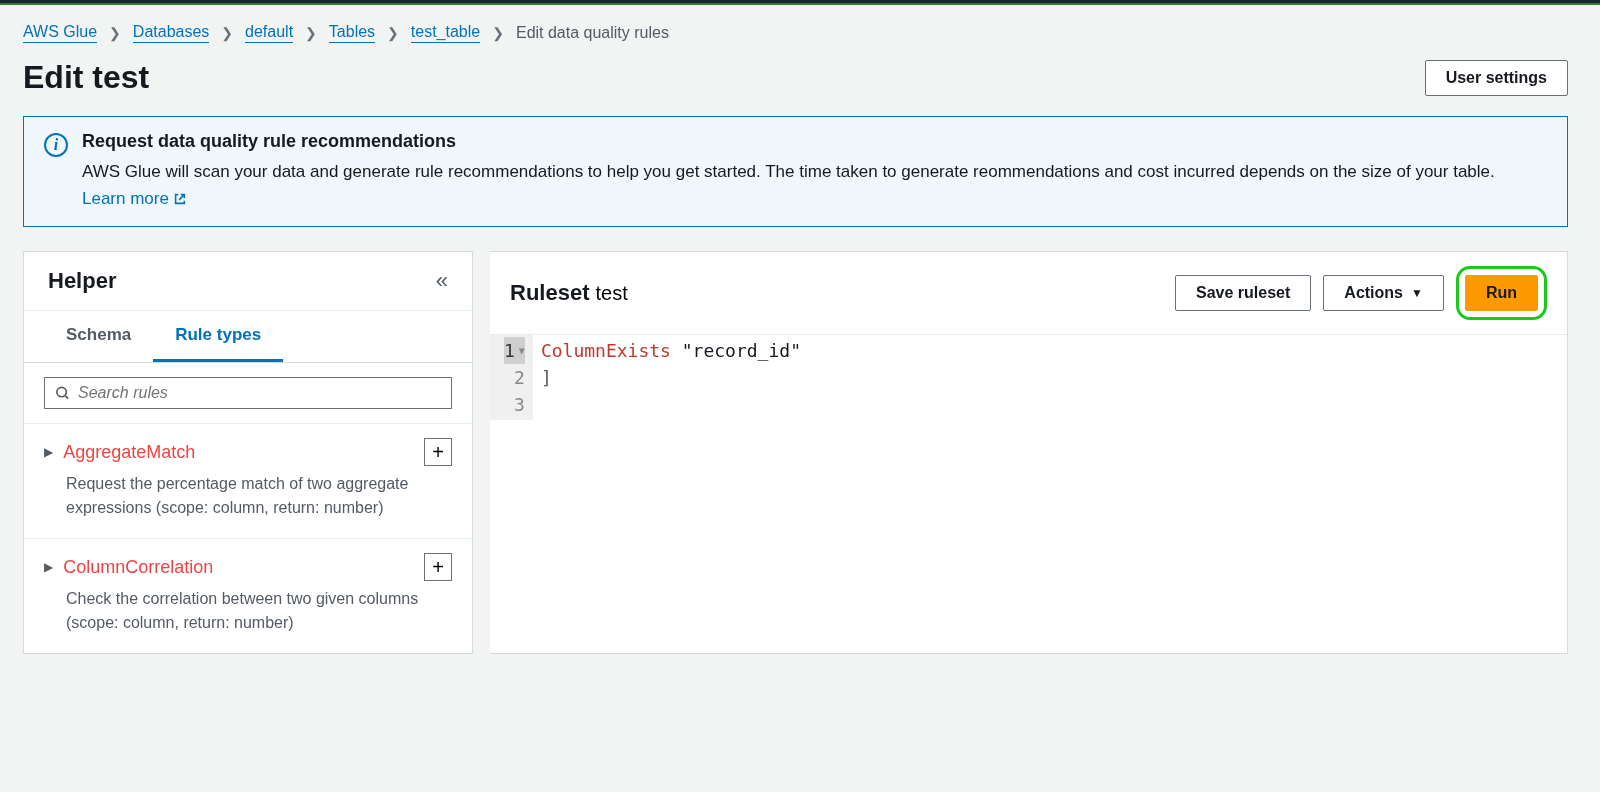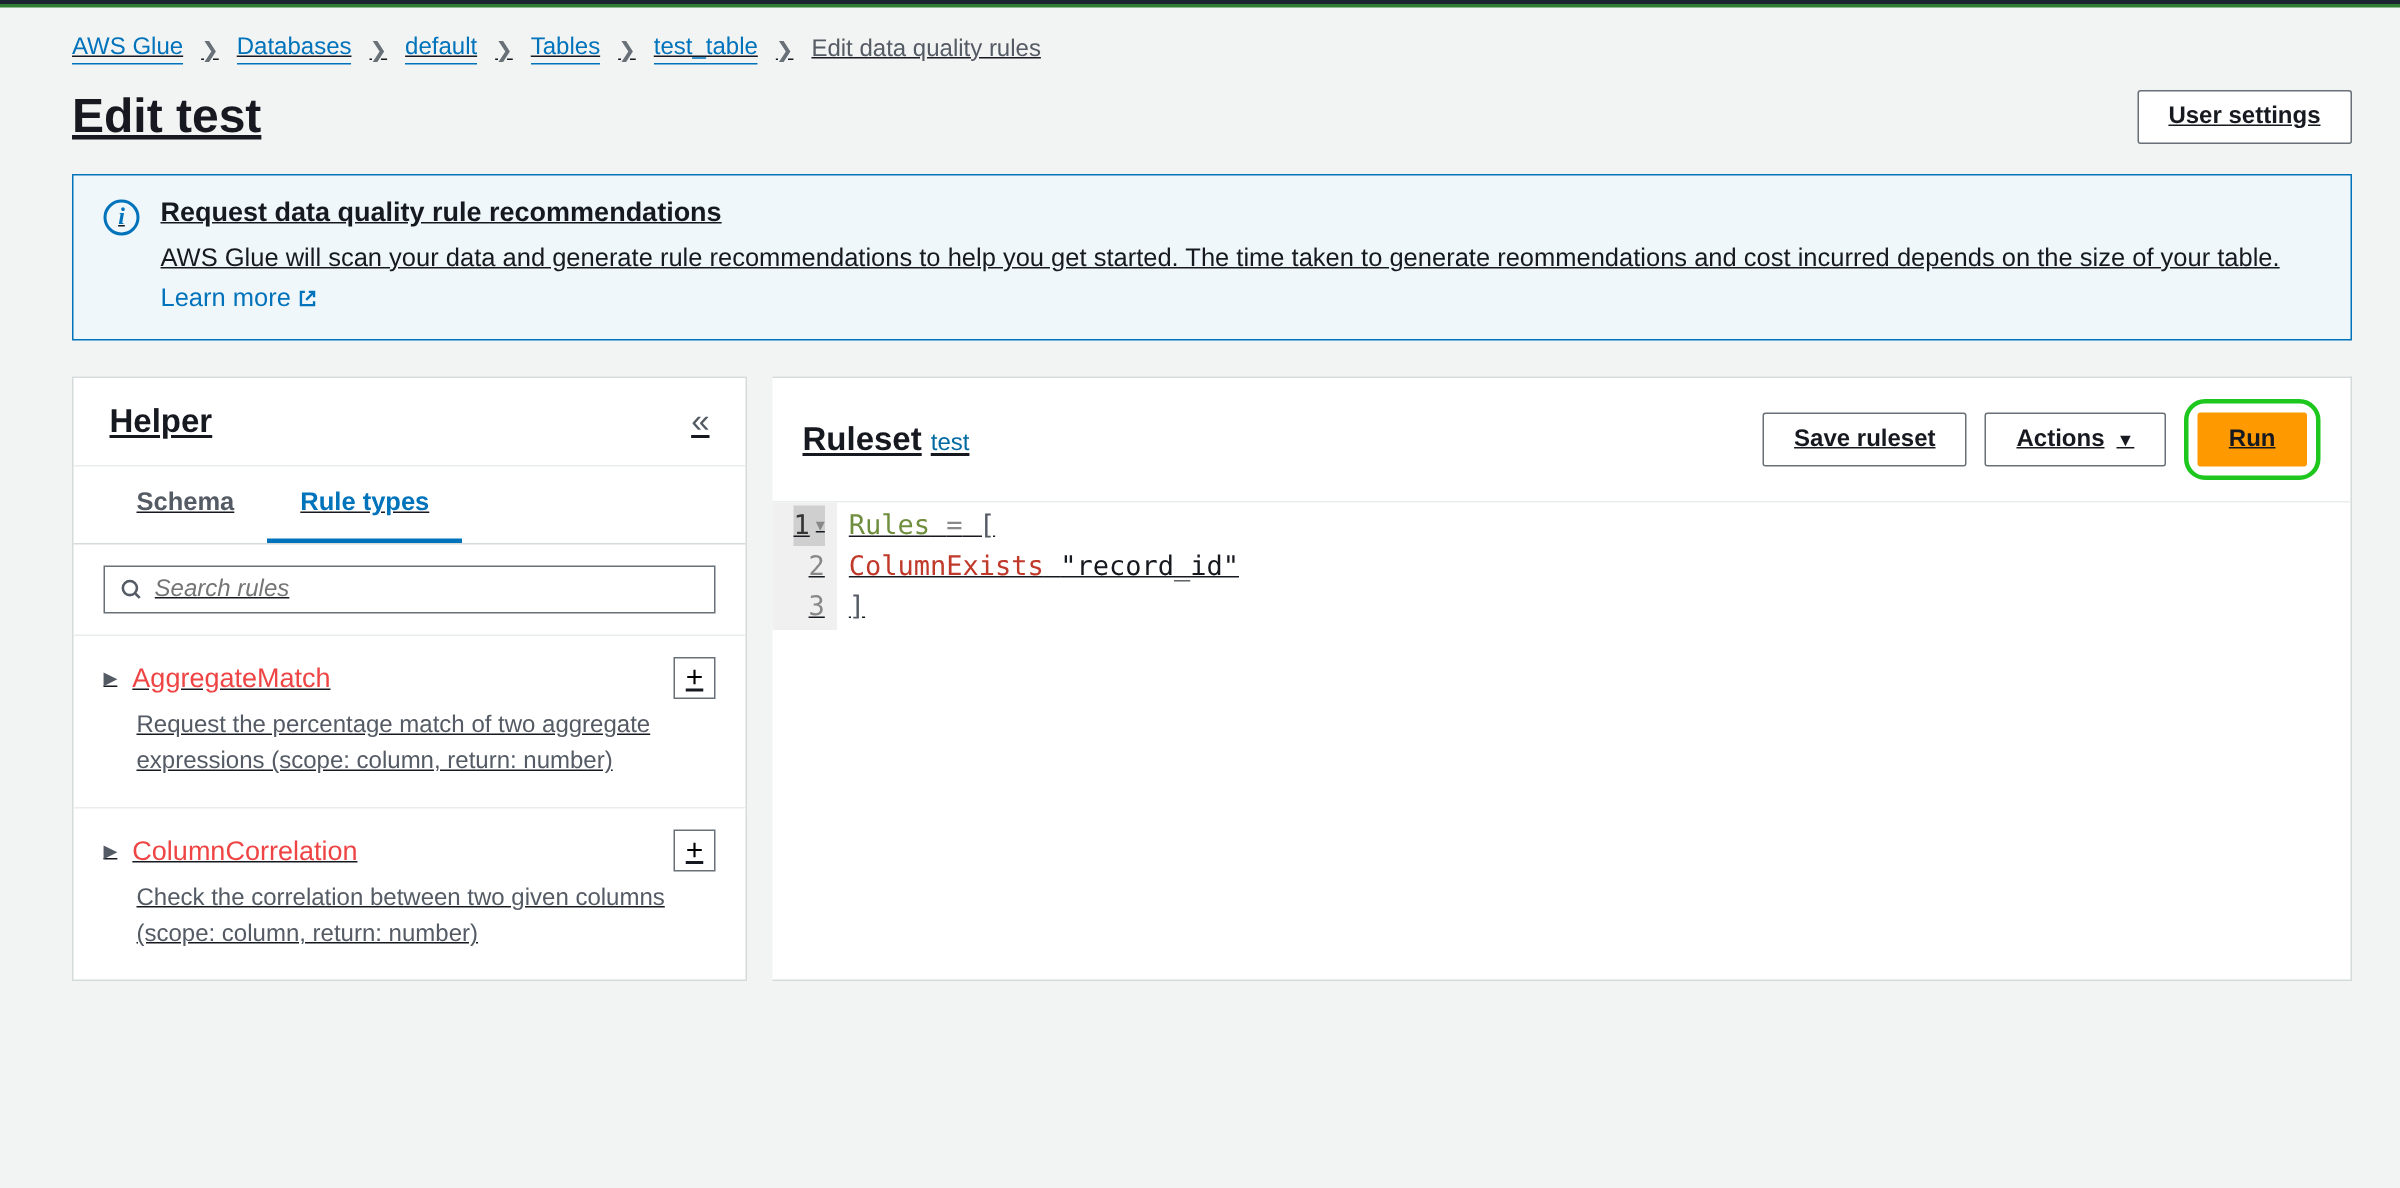--- a/index.html
+++ b/index.html
@@ -3,21 +3,21 @@
   <meta charset="utf-8">
   <style>
     * { box-sizing: border-box; margin: 0; padding: 0; }
     body {
       font-family: "Amazon Ember", "Helvetica Neue", Arial, sans-serif;
       background: #f2f3f3;
       color: #16191f;
       font-size: 14px;
     }
     .topbar { height: 5px; background: linear-gradient(to bottom, #1a2530 0%, #1a2530 60%, #2e7d32 60%, #2e7d32 100%); width: 100%; }
-    .container { padding: 8px 32px 0 48px; text-decoration: underline; }
+    .container { padding: 8px 32px 0 23px; }
     .breadcrumb { display: flex; align-items: center; gap: 12px; padding: 10px 0 16px 0; font-size: 16px; }
     .breadcrumb a { color: #0073bb; text-decoration: none; border-bottom: 1px solid #0073bb; cursor: pointer; padding-bottom: 1px; }
     .breadcrumb .chev { color: #687078; font-size: 14px; }
     .breadcrumb .current { color: #545b64; }
     .header-row { display: flex; justify-content: space-between; align-items: center; margin-bottom: 20px; }
     .page-title { font-size: 32px; font-weight: 700; color: #16191f; }
     .btn { border: 1px solid #687078; background: #fff; color: #16191f; padding: 8px 20px; font-size: 16px; font-weight: 700; border-radius: 2px; cursor: pointer; font-family: inherit; display: inline-flex; align-items: center; gap: 8px; }
     .btn-icon { padding: 8px 12px; }
     .btn-primary { background: #ff9900; border-color: #ff9900; color: #16191f; }
     .info-box { border: 1px solid #0073bb; background: #f0f7fb; padding: 14px 20px; display: flex; gap: 14px; align-items: flex-start; margin-bottom: 24px; }
@@ -26,21 +26,21 @@
     .info-content { flex: 1; }
     .info-title { font-weight: 700; font-size: 18px; margin-bottom: 6px; }
     .info-text { font-size: 17px; line-height: 1.6; color: #16191f; }
     .info-text a { color: #0073bb; text-decoration: none; display: inline-flex; align-items: center; gap: 4px; }
     .info-actions { display: flex; gap: 12px; flex: 0 0 auto; }
     .panels { display: flex; gap: 17px; }
     .panel-left { width: 450px; background: #fff; border: 1px solid #d5dbdb; border-radius: 0; }
     .panel-right { flex: 1; background: #fff; border: 1px solid #d5dbdb; border-left: none; }
     .panel-header { display: flex; justify-content: space-between; align-items: center; padding: 16px 24px; border-bottom: 1px solid #eaeded; }
     .panel-title { font-size: 22px; font-weight: 700; }
-    .panel-title-sub { font-size: 16px; font-weight: 400; color: #0369a1; margin-left: 6px; }
+    .panel-title-sub { font-size: 20px; font-weight: 400; color: #000000; margin-left: 6px; }
     .collapse-icon { font-size: 22px; color: #545b64; cursor: pointer; }
     .tabs { display: flex; gap: 0; border-bottom: 1px solid #d5dbdb; padding: 0 20px; }
     .tab { padding: 14px 22px; font-size: 17px; font-weight: 700; color: #545b64; cursor: pointer; border-bottom: 3px solid transparent; }
     .tab.active { color: #0073bb; border-bottom-color: #0073bb; }
     .search-wrap { padding: 14px 20px; }
     .search-box { display: flex; align-items: center; border: 1px solid #687078; padding: 6px 10px; gap: 8px; }
     .search-box input { border: none; outline: none; font-size: 16px; font-style: italic; color: #687078; width: 100%; font-family: inherit; }
     .rule-list { }
     .rule-item { border-top: 1px solid #eaeded; padding: 14px 20px 18px 20px; }
     .rule-head { display: flex; align-items: center; justify-content: space-between; margin-bottom: 6px; }
@@ -179,21 +179,20 @@
               <span class="fold-caret">▼</span>
             </div>
           <div class="gutter-row">
               <span>2</span>
             </div>
           <div class="gutter-row">
               <span>3</span>
             </div>
         </div>
         <div class="code">
-          <div><span class="tok-kw">Rules</span> <span class="tok-op">=</span> <span class="tok-br">[</span></div>
           <div><span class="tok-fn">ColumnExists</span> <span class="tok-str">"record_id"</span></div>
           <div><span class="tok-br">]</span></div>
         </div>
       </div>
     </div>
 
   </div>
 </div>
 
 </body></html>

